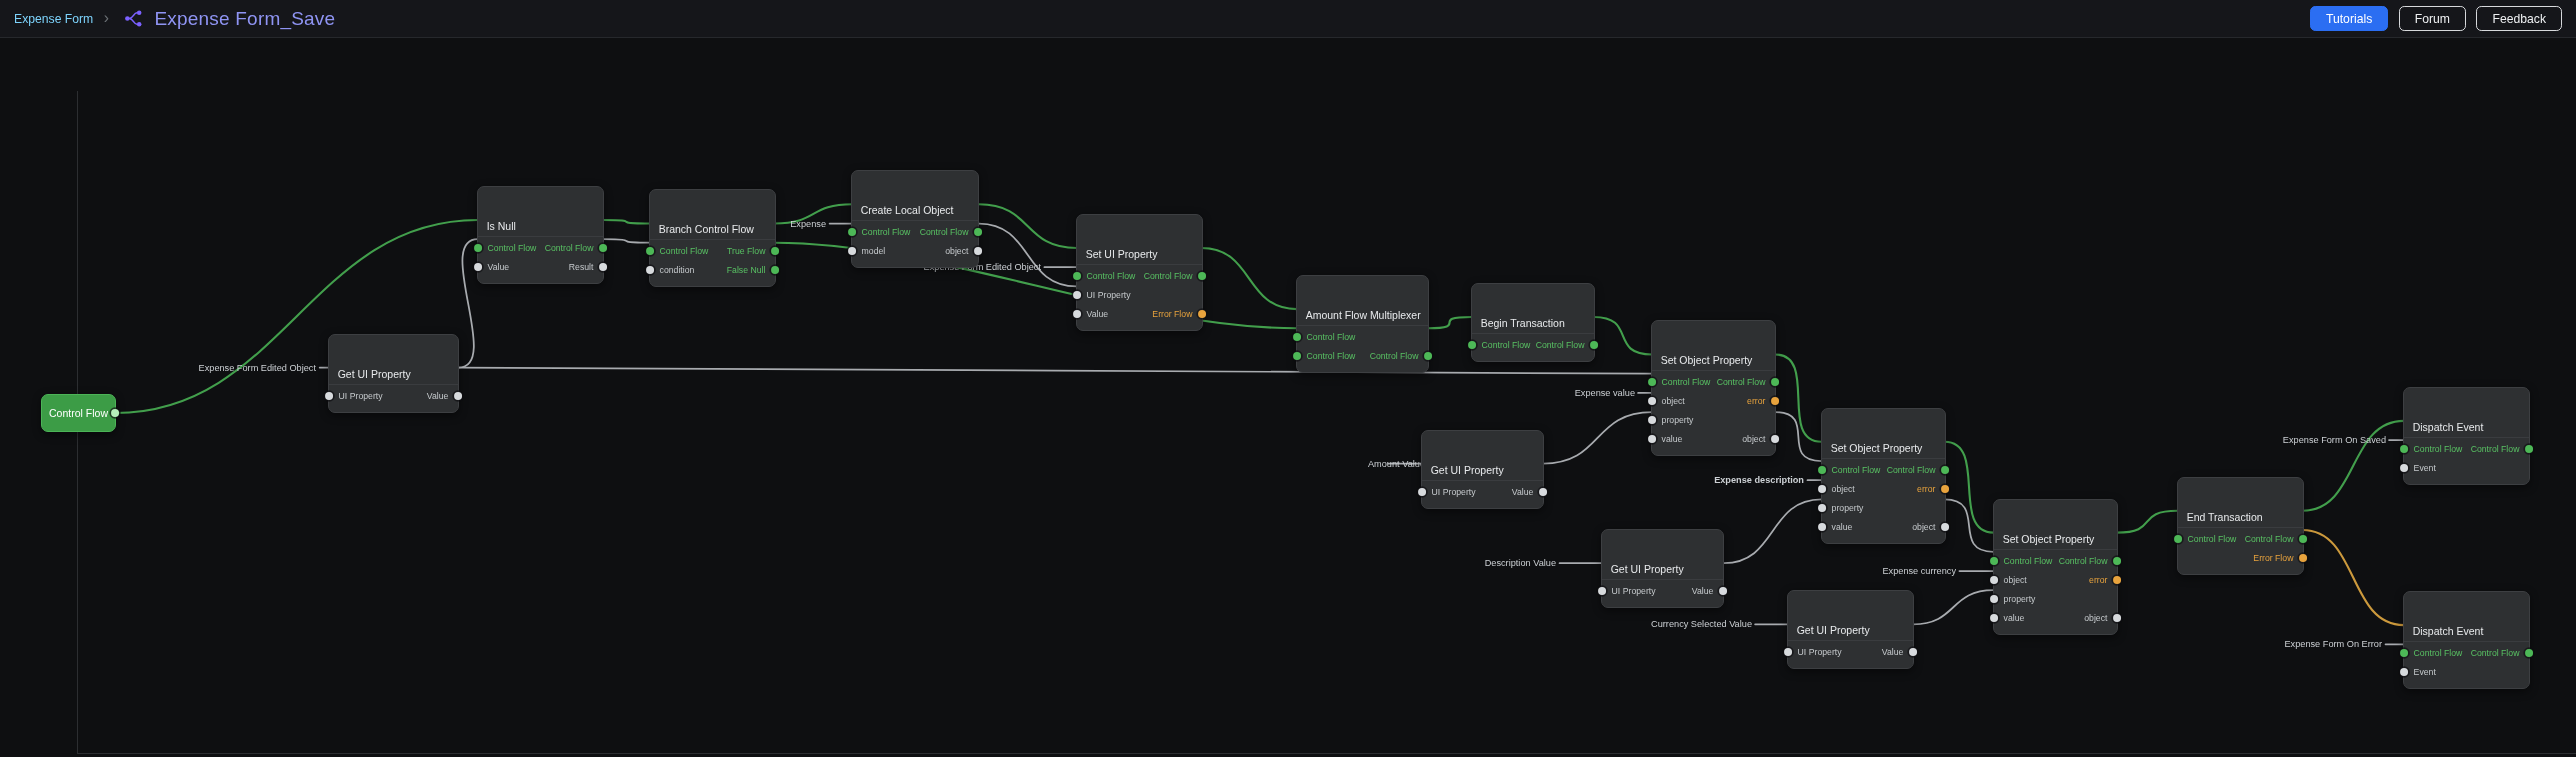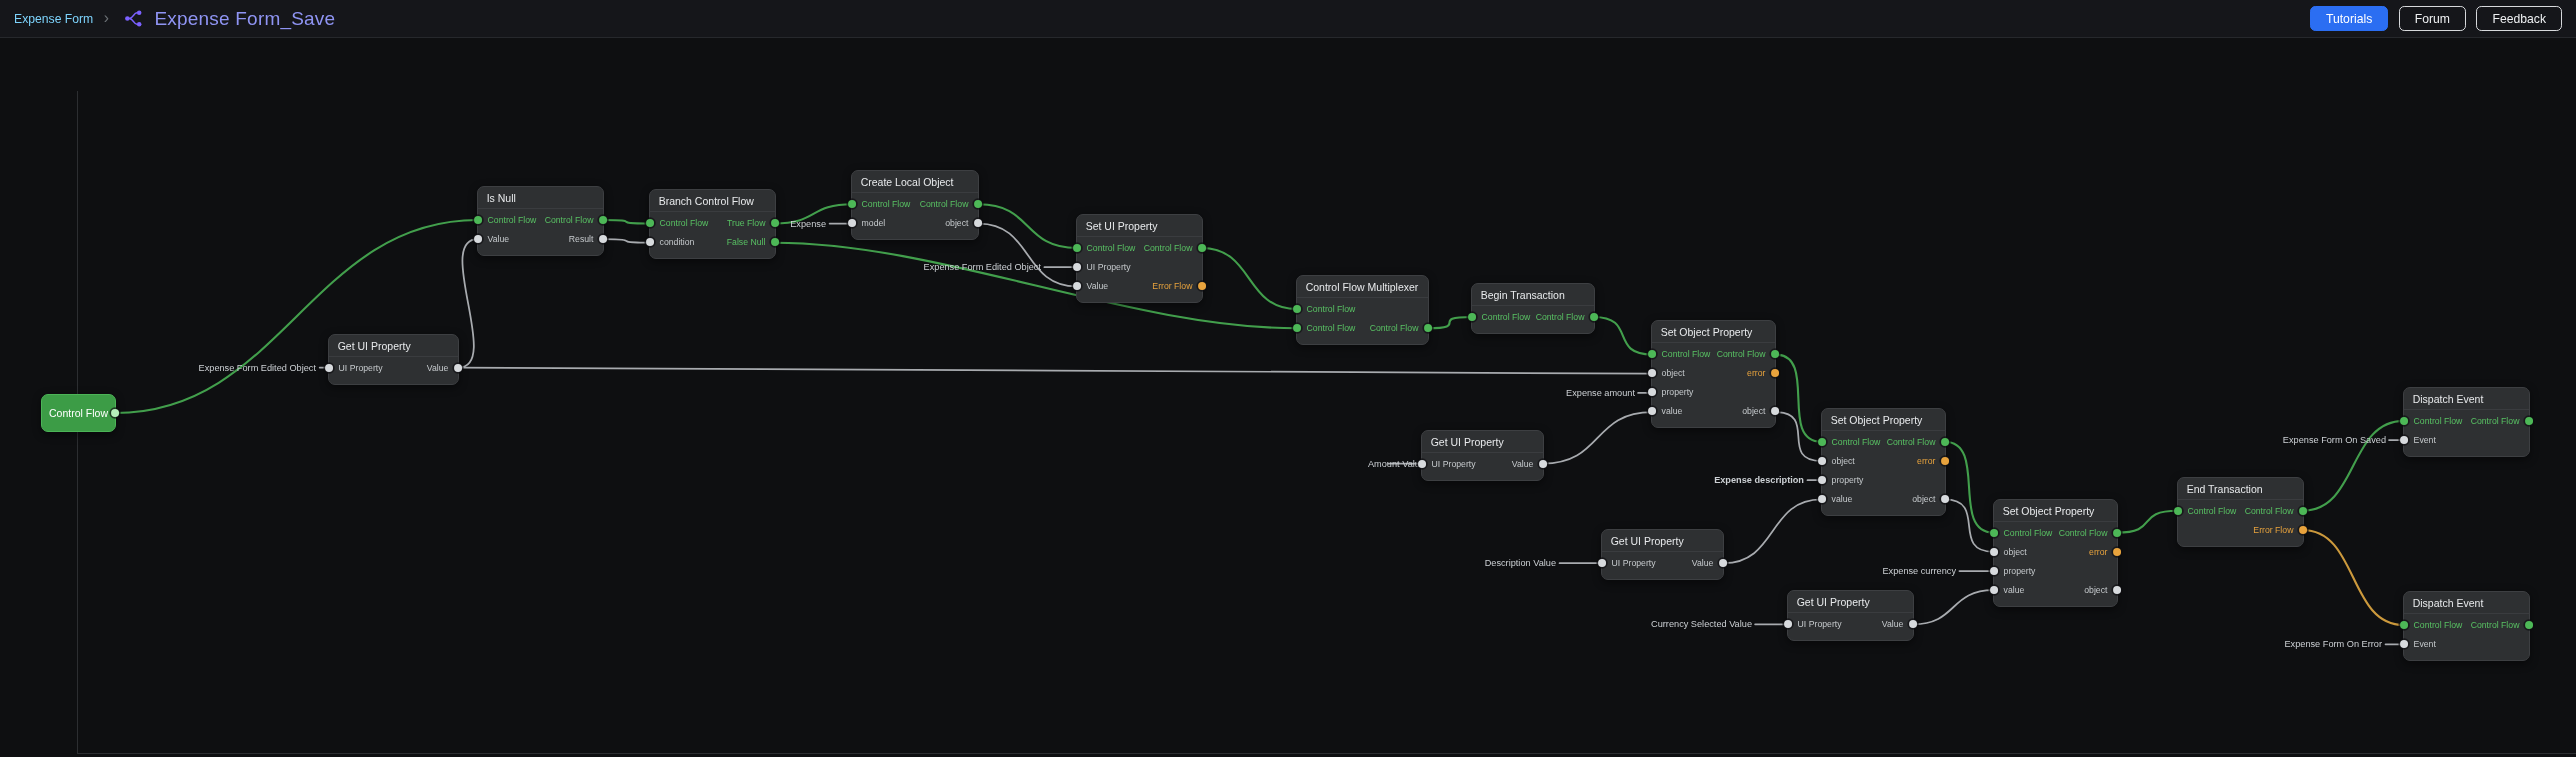--- a/index.html
+++ b/index.html
@@ -39,21 +39,21 @@
   .frame-h { left:77px; top:753px; width:2499px; height:0.9px; }
 
   
   .flow-node {
     position:absolute; z-index:5;
     background:#2e3032; border:0.9px solid #3d3f42; border-radius:7px;
     box-shadow:0 2.6px 8.7px rgba(0,0,0,.45);
   }
   .node-title {
     padding:5.2px 8.7px 3.5px; font-size:10.5px; color:#e8eaec;
-    white-space:nowrap; border-bottom:0.9px solid #3a3c3f;
+    white-space:nowrap; border-bottom:0.9px solid #3a3c3f;margin-top:28px;
   }
   .rows { padding:1.7px 0 7px; }
   .row {
     position:relative; height:19px; padding:0 9.6px;
     display:flex; align-items:center; justify-content:space-between;
   }
   .pl { font-size:8.7px; white-space:nowrap; }
   .pl.flow { color:#58c163; }
   .pl.data { color:#c6cacd; }
   .pl.error { color:#e8a33d; }
@@ -224,21 +224,21 @@
         </div>
         <div class="row">
           <span class="pl data">Value</span>
           <span class="pl error">Error Flow</span>
           <span class="dot L data"></span>
           <span class="dot R error"></span>
         </div>
       </div>
     </div>
     <div class="flow-node" style="left: 1296px; top: 275px; width: 133px;">
-      <div class="node-title">Control Flow Multiplexer</div>
+      <div class="node-title">Amount Flow Multiplexer</div>
       <div class="rows">
         <div class="row">
           <span class="pl flow">Control Flow</span>
           <span class="pl "></span>
           <span class="dot L flow"></span>
         </div>
         <div class="row">
           <span class="pl flow">Control Flow</span>
           <span class="pl flow">Control Flow</span>
           <span class="dot L flow"></span>
@@ -418,21 +418,21 @@
         <div class="row">
           <span class="pl data">Event</span>
           <span class="pl "></span>
           <span class="dot L data"></span>
         </div>
       </div>
     </div>
     <div class="ext-label" style="right: 2260px; top: 368px;">Expense Form Edited Object</div>
     <div class="ext-label" style="right: 1750px; top: 224px; text-align: right;">Expense</div>
     <div class="ext-label" style="right: 1535px; top: 267px;">Expense Form Edited Object</div>
-    <div class="ext-label" style="right: 941px; top: 393px;">Expense amount</div>
+    <div class="ext-label" style="right: 941px; top: 393px;">Expense value</div>
     <div class="ext-label" style="right: 1151px; top: 464px;">Amount Value</div>
     <div class="ext-label" style="right: 772px; top: 480px; font-weight: bold;">Expense description</div>
     <div class="ext-label" style="right: 1020px; top: 563px; margin-left: 8px;">Description Value</div>
     <div class="ext-label" style="right: 620px; top: 571px;">Expense currency</div>
     <div class="ext-label" style="right: 824px; top: 624px;">Currency Selected Value</div>
     <div class="ext-label" style="right: 190px; top: 440px;">Expense Form On Saved</div>
     <div class="ext-label" style="right: 194px; top: 644px;">Expense Form On Error</div>
   </div>
 
 

